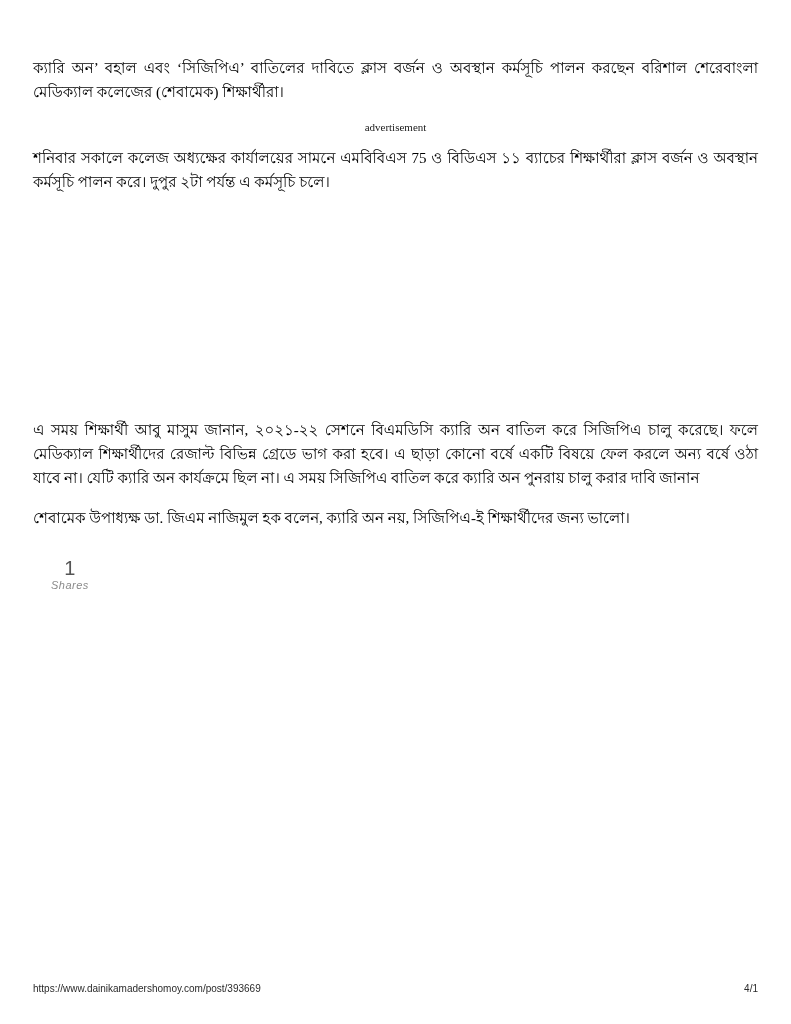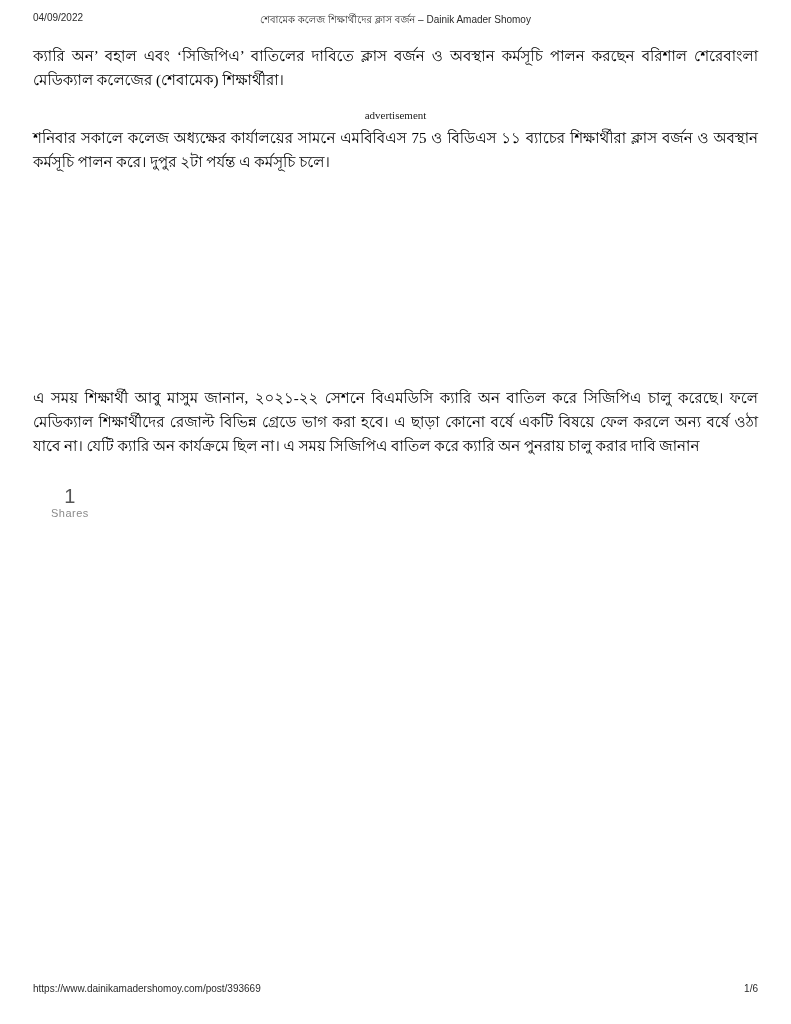--- a/index.html
+++ b/index.html
@@ -47,21 +47,21 @@
     top: 44px;
     left: 33px;
     right: 33px;
     color: #000000;
     font-family: "Liberation Serif", "DejaVu Serif", serif;
     font-size: 15px;
     line-height: 24px;
     text-align: justify;
   }
   .article p {
-    margin: 0 0 16px 0;
+    margin: 12px 0 16px 0;
   }
   .ad-label {
     text-align: center;
     font-family: "Liberation Serif", "DejaVu Serif", serif;
     font-size: 11px;
     color: #1a1a1a;
     margin: 2px 0 4px 0;
     line-height: 14px;
   }
   .img-placeholder {
@@ -78,60 +78,58 @@
   .share .share-count {
     font-size: 20px;
     line-height: 20px;
     color: #555555;
   }
   .share .share-label {
     font-size: 11px;
     line-height: 14px;
     color: #8a8a8a;
     letter-spacing: 0.5px;
+    font-style: italic;
   }
 
   
   .print-footer {
     position: absolute;
     bottom: 30px;
     left: 33px;
     right: 33px;
     display: flex;
     justify-content: space-between;
     font-size: 10px;
     color: #2a2a2a;
     font-family: "Liberation Sans", sans-serif;
   }
 </style>
 </head>
 <body>
 
 <div class="page">
 
-  <div class="print-header">
-    <span class="date">04/09/2022</span>
-    <span class="doc-title">শেবামেক কলেজ শিক্ষার্থীদের ক্লাস বর্জন – Dainik Amader Shomoy</span>
-  </div>
 
   <div class="article">
     <p>ক্যারি অন’ বহাল এবং ‘সিজিপিএ’ বাতিলের দাবিতে ক্লাস বর্জন ও অবস্থান কর্মসূচি পালন করছেন বরিশাল শেরেবাংলা মেডিক্যাল কলেজের (শেবামেক) শিক্ষার্থীরা।</p>
 
     <div class="ad-label">advertisement</div>
 
     <p>শনিবার সকালে কলেজ অধ্যক্ষের কার্যালয়ের সামনে এমবিবিএস 75 ও বিডিএস ১১ ব্যাচের শিক্ষার্থীরা ক্লাস বর্জন ও অবস্থান কর্মসূচি পালন করে। দুপুর ২টা পর্যন্ত এ কর্মসূচি চলে।</p>
 
     <div class="img-placeholder"></div>
 
     <p>এ সময় শিক্ষার্থী আবু মাসুম জানান, ২০২১-২২ সেশনে বিএমডিসি ক্যারি অন বাতিল করে সিজিপিএ চালু করেছে। ফলে মেডিক্যাল শিক্ষার্থীদের রেজাল্ট বিভিন্ন গ্রেডে ভাগ করা হবে। এ ছাড়া কোনো বর্ষে একটি বিষয়ে ফেল করলে অন্য বর্ষে ওঠা যাবে না। যেটি ক্যারি অন কার্যক্রমে ছিল না। এ সময় সিজিপিএ বাতিল করে ক্যারি অন পুনরায় চালু করার দাবি জানান</p>
+    <p>শেবামেক উপাধ্যক্ষ ডা. জিএম নাজিমুল হক বলেন, ক্যারি অন নয়, সিজিপিএ-ই শিক্ষার্থীদের জন্য ভালো।</p>
 
     <div class="share">
       <div class="share-count">1</div>
       <div class="share-label">Shares</div>
     </div>
   </div>
 
   <div class="print-footer">
     <span>https://www.dainikamadershomoy.com/post/393669</span>
-    <span>1/6</span>
+    <span>4/1</span>
   </div>
 
 </div>
 
 </body></html>

